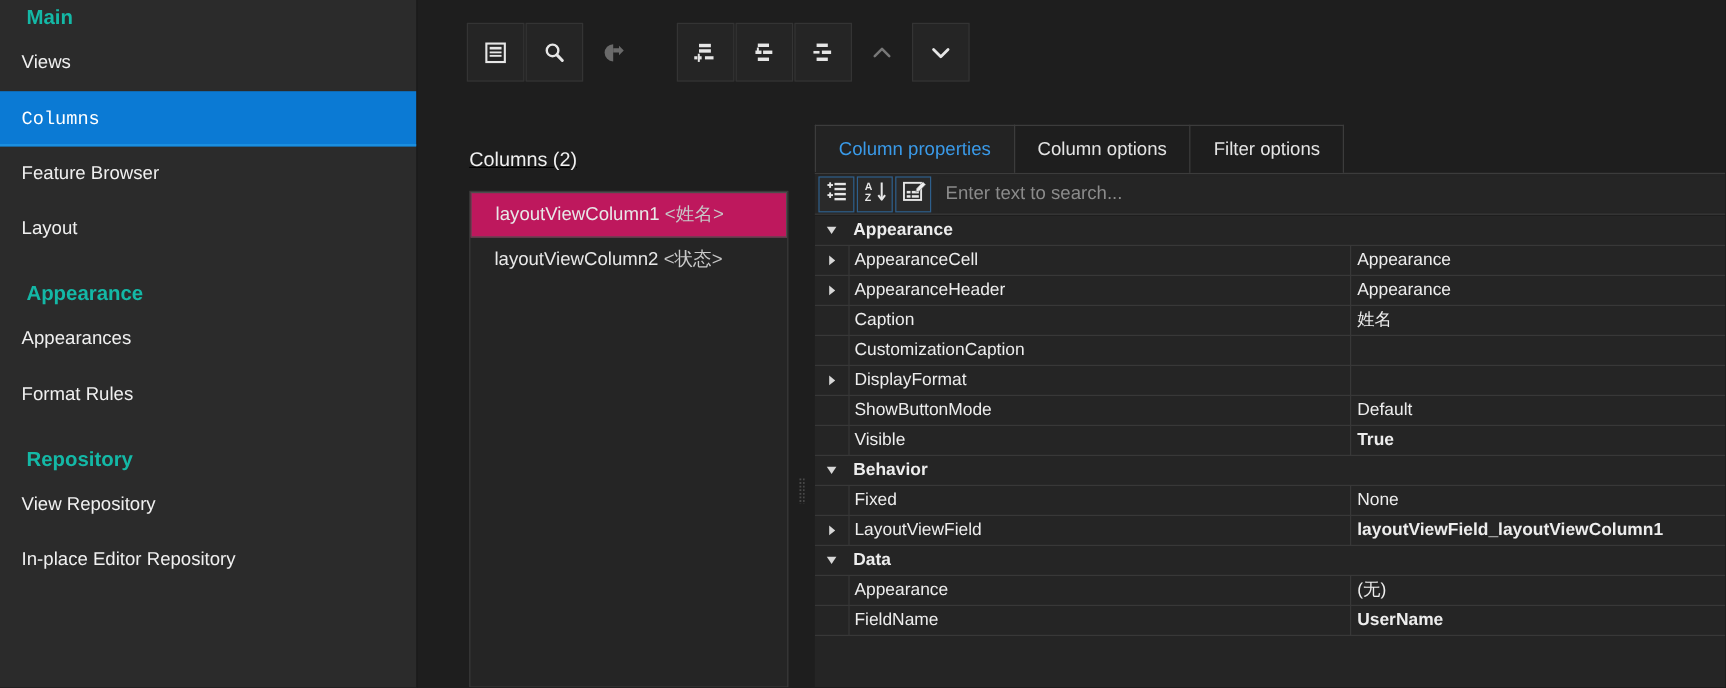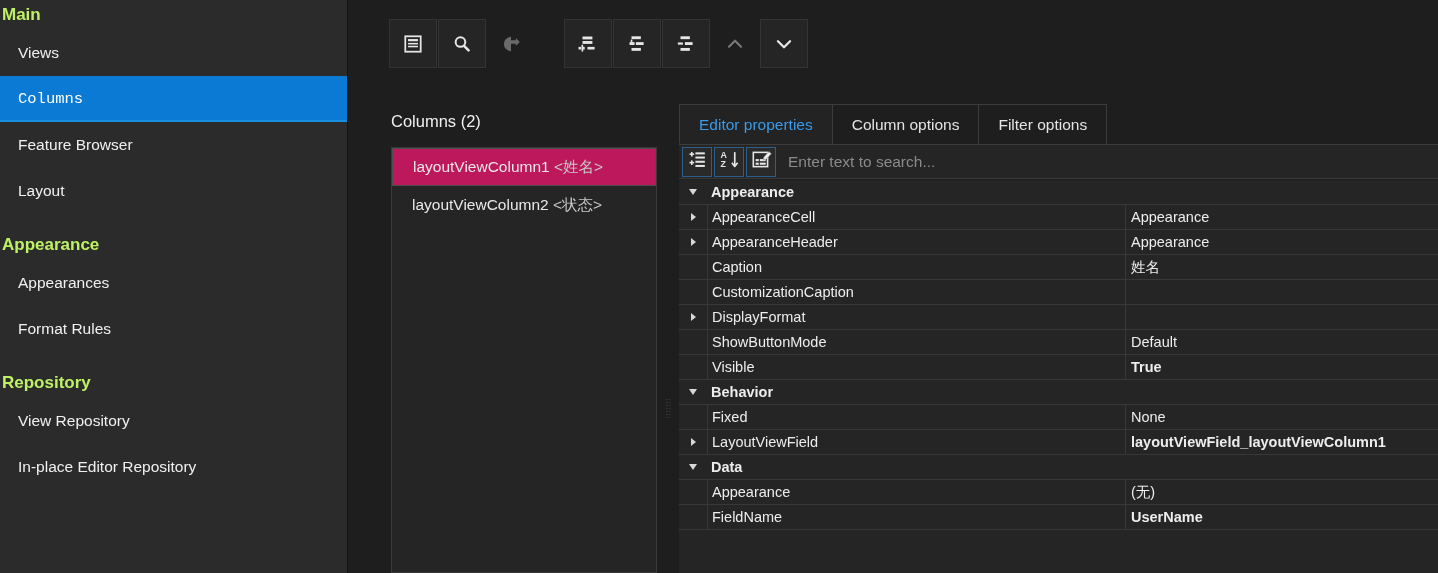--- a/index.html
+++ b/index.html
@@ -20,24 +20,24 @@
   
   #sidebar {
     width: 348px; height: 573px;
     background: #2b2b2b;
     border-right: 1px solid #141414;
     flex: 0 0 348px;
     position: relative;
     overflow: hidden;
   }
   .side-group-title {
-    color: #bef264;
+    color: #14b8a6;
     font-weight: bold;
     font-size: 17px;
-    padding: 0 0 0 2px;
+    padding: 0 0 0 22px;
     height: 30px;
     line-height: 30px;
   }
   .side-item {
     height: 46px;
     line-height: 46px;
     padding-left: 18px;
     color: #f0f0f0;
     font-size: 15.5px;
     white-space: nowrap;
@@ -78,23 +78,24 @@
     cursor: default;
   }
   .tb-btn.flat { background: transparent; border-color: transparent; }
   .tb-btn.disabled { opacity: 0.45; }
   .tb-gap { width: 28px; height: 1px; }
   .tb-btn svg { display: block; }
 
   
   #cols-panel {
     position: absolute;
-    left: 41px; top: 108px;
+    left: 41px; top: 120px;
     width: 268px;
     bottom: 0;
+    text-decoration: underline;
   }
   #cols-title {
     color: #f0f0f0;
     font-size: 16.5px;
     height: 33px;
     line-height: 26px;
     padding-left: 2px;
     white-space: nowrap;
   }
   #cols-list {
@@ -367,21 +368,21 @@
           <div class="col-item"><span>layoutViewColumn2</span> <span class="chn">&lt;状态&gt;</span></div>
         </div>
     </div>
 
     <div id="splitter">
       <div class="grip"></div>
     </div>
 
     <div id="props">
       <div id="tabstrip">
-          <div class="tab active"><span>Editor properties</span></div>
+          <div class="tab active"><span>Column properties</span></div>
           <div class="tab"><span>Column options</span></div>
           <div class="tab"><span>Filter options</span></div>
         </div>
       <div id="ptoolbar">
         <span id="pt-buttons" style="display:flex;align-items:center;">
             <div class="pt-btn">
               <span><svg width="21" height="21" viewBox="0 0 20 20">
                   <rect x="8" y="3.2" width="9" height="1.9" fill="#e6e6e6"></rect>
                   <rect x="8" y="7.2" width="9" height="1.9" fill="#e6e6e6"></rect>
                   <rect x="8" y="11.2" width="9" height="1.9" fill="#e6e6e6"></rect>

